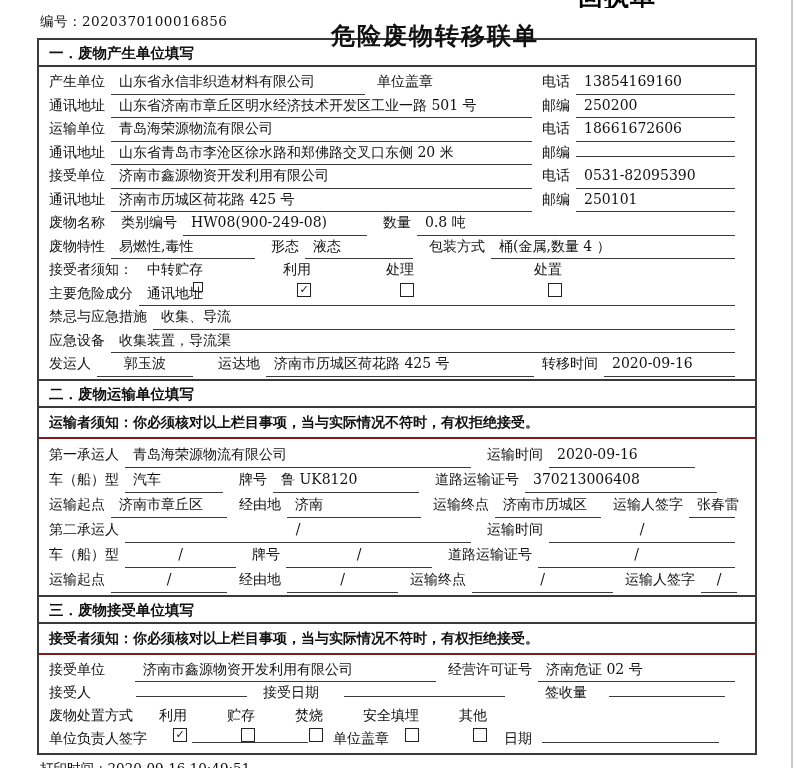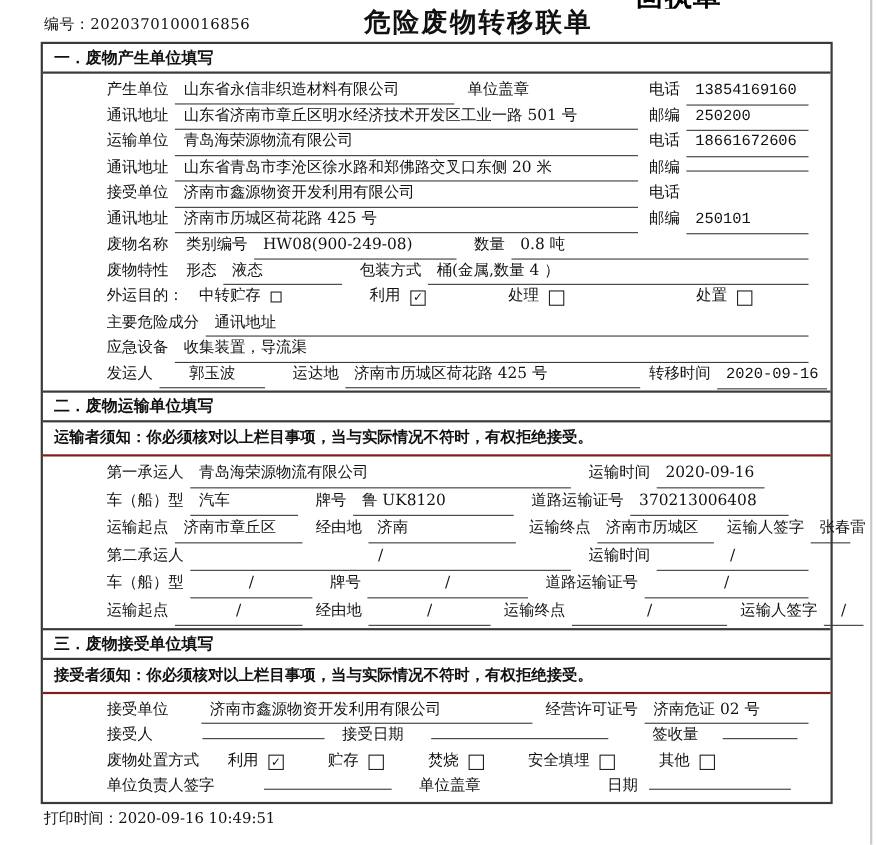--- a/index.html
+++ b/index.html
@@ -5,44 +5,44 @@
   html,body{margin:0;padding:0;}
   body{
     width:796px;height:768px;overflow:hidden;background:#fff;position:relative;
     font-family:"DejaVu Serif","Liberation Serif",serif;
     color:#111;font-size:14px;
   }
   .page-edge{position:absolute;top:0;bottom:0;right:3px;width:2px;background:#c9c9c9;}
   
   .doc-header{position:relative;height:38px;}
   .serial{position:absolute;left:40px;top:13px;font-size:13.5px;letter-spacing:.5px;}
-  .doc-title{position:absolute;left:331px;top:4px;font-size:24px;font-weight:bold;letter-spacing:2px;}
+  .doc-title{position:absolute;left:331px;top:20px;font-size:24px;font-weight:bold;letter-spacing:2px;}
   .stamp-clip{position:absolute;left:578px;top:0;width:78px;height:8px;overflow:hidden;}
   .stamp-clip span{display:block;margin-top:-19px;font-size:25px;font-weight:bold;letter-spacing:1px;color:#000;}
   
   .form-table{margin-left:37px;width:716px;border:2px solid #3a3a3a;background:#fff;}
   .sec-header{font-weight:bold;font-size:14.5px;padding:2px 10px;border-bottom:2px solid #3a3a3a;line-height:21px;}
   .sec-header.mid{border-top:2px solid #3a3a3a;}
   .notice-row{padding:4px 10px;border-bottom:2px solid #7f1d1d;line-height:21px;font-weight:bold;}
-  .content{padding:3px 20px 3px 10px;margin-left:48px;}
+  .content{padding:3px 20px 3px 10px;}
   .frow{display:flex;align-items:baseline;white-space:nowrap;}
   .s1 .frow{line-height:23.5px;height:23.5px;}
   .s2 .frow{line-height:25px;height:25px;}
   .s3 .frow{line-height:23px;height:23px;}
   .lbl{flex-shrink:0;}
   .val{border-bottom:1px solid #3a3a3a;padding:0 8px;flex-shrink:0;margin-left:6px;}
   .fx{flex:1 1 auto;min-width:20px;}
   .lcol{display:flex;align-items:baseline;width:493px;flex-shrink:0;}
-  .rcol{display:flex;align-items:baseline;flex:1;font-family:Liberation Mono, monospace;}
+  .rcol{display:flex;align-items:baseline;flex:1;}
   .ml12{margin-left:12px;} .ml16{margin-left:16px;} .ml25{margin-left:25px;}
   .ctr{text-align:center;}
   .cb{display:inline-block;width:12px;height:12px;border:1px solid #222;margin-left:9px;
       text-align:center;line-height:12px;font-size:11px;position:relative;top:1px;flex-shrink:0;}
   .cb.sm{width:8px;height:8px;top:0;}
-  .opt{display:flex;align-items:center;}
+  .opt{display:flex;align-items:flex-end;flex-direction:column;}
   
   .print-line{margin:4px 0 0 40px;font-size:13.5px;line-height:18px;}
 </style>
 </head>
 <body>
 
 <div class="page-edge"></div>
 
 <div class="doc-header">
   <div class="serial"><span>编号：</span><span>2020370100016856</span></div>
@@ -97,20 +97,21 @@
         <span class="val fx"></span>
       </div>
     </div>
     <div class="frow">
       <div class="lcol">
         <span class="lbl">接受单位</span>
         <span class="val fx" style="margin-right:10px;">济南市鑫源物资开发利用有限公司</span>
       </div>
       <div class="rcol">
         <span class="lbl">电话</span>
+        <span class="val fx">0531-82095390</span>
       </div>
     </div>
     <div class="frow">
       <div class="lcol">
         <span class="lbl">通讯地址</span>
         <span class="val fx" style="margin-right:10px;">济南市历城区荷花路 425 号</span>
       </div>
       <div class="rcol">
         <span class="lbl">邮编</span>
         <span class="val fx">250101</span>
@@ -118,47 +119,52 @@
     </div>
     <div class="frow">
       <span class="lbl">废物名称</span>
       <span class="lbl ml16">类别编号</span>
       <span class="val" style="width:168px;">HW08(900-249-08)</span>
       <span class="lbl ml16">数量</span>
       <span class="val fx">0.8 吨</span>
     </div>
     <div class="frow">
       <span class="lbl">废物特性</span>
+      <span class="val" style="width:128px;">易燃性,毒性</span>
       <span class="lbl ml16">形态</span>
       <span class="val" style="width:92px;">液态</span>
       <span class="lbl ml16">包装方式</span>
       <span class="val fx">桶(金属,数量  4 ）</span>
     </div>
     <div class="frow">
-      <span class="lbl">外运目的：</span>
+      <span class="lbl">接受者须知：</span>
       <span class="opt" style="margin-left:14px;">
         <span>中转贮存</span>
         <span class="cb sm"></span>
       </span>
       <span class="opt" style="margin-left:80px;">
         <span>利用</span>
         <span class="cb">✓</span>
       </span>
       <span class="opt" style="margin-left:75px;">
         <span>处理</span>
         <span class="cb"></span>
       </span>
       <span class="opt" style="margin-left:120px;">
         <span>处置</span>
         <span class="cb"></span>
       </span>
     </div>
     <div class="frow">
       <span class="lbl">主要危险成分</span>
       <span class="val fx">通讯地址</span>
+    </div>
+    <div class="frow">
+      <span class="lbl">禁忌与应急措施</span>
+      <span class="val fx">收集、导流</span>
     </div>
     <div class="frow">
       <span class="lbl">应急设备</span>
       <span class="val fx">收集装置，导流渠</span>
     </div>
     <div class="frow">
       <div class="lcol">
         <span class="lbl">发运人</span>
         <span class="val ctr" style="width:80px;">郭玉波</span>
         <span class="lbl ml25">运达地</span>

